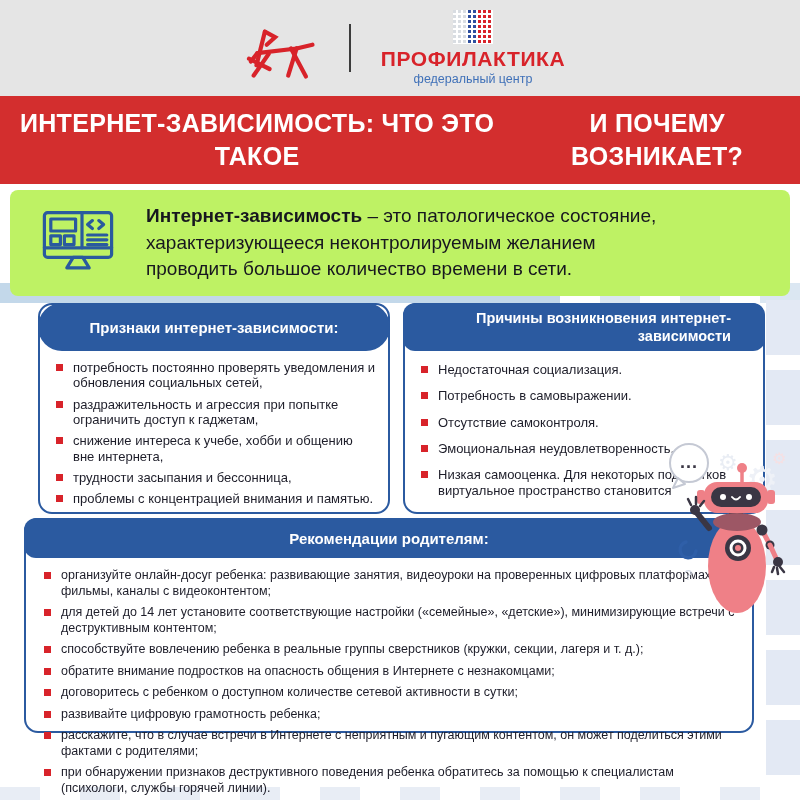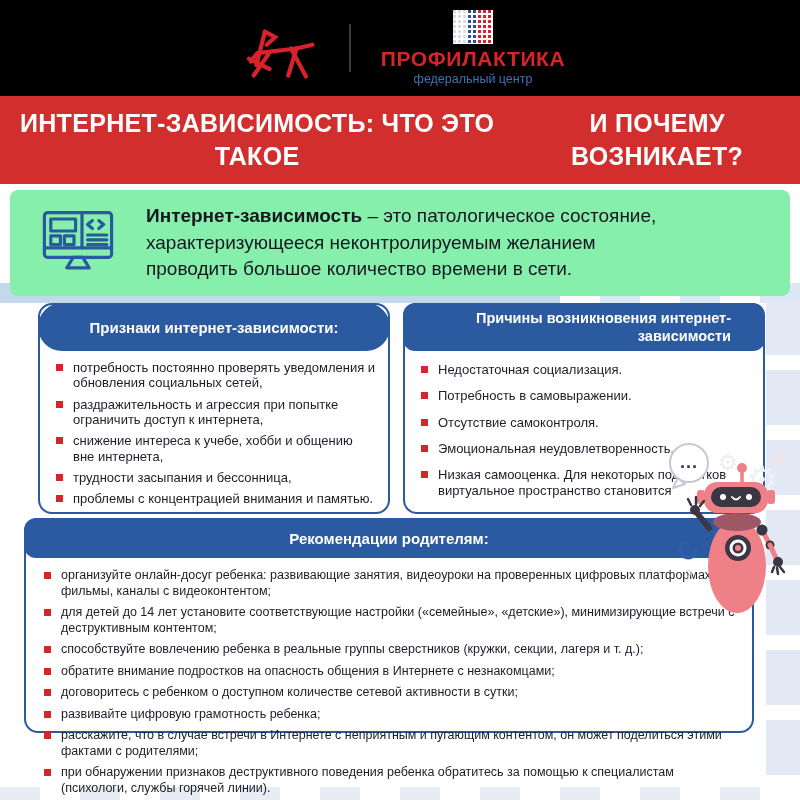--- a/index.html
+++ b/index.html
@@ -5,21 +5,21 @@
   * { margin:0; padding:0; box-sizing:border-box; }
   html,body { background:#ffffff; }
   .page {
     position:relative; width:800px; height:800px; overflow:hidden;
     background:#ffffff; font-family:"Liberation Sans", sans-serif;
   }
 
   
   .top-header {
     position:absolute; top:0; left:0; width:800px; height:96px;
-    display:flex; align-items:center; justify-content:center; background:#000000;
+    display:flex; align-items:center; justify-content:center; background:#e5e5e5;
   }
   .chair-logo { width:84px; height:70px; }
   .header-divider { width:2px; height:48px; background:#3c3c3c; margin:0 30px; }
   .brand { display:flex; flex-direction:column; align-items:center; }
   .flag-icon {
     width:40px; height:34px; margin-bottom:3px;
     background-image:
       repeating-linear-gradient(to right, transparent 0 3px, #fff 3px 5px),
       repeating-linear-gradient(to bottom, transparent 0 3px, #fff 3px 5px),
       linear-gradient(to right, #d9dde2 0 37.5%, #2d4e9e 37.5% 62.5%, #d8232a 62.5% 100%);
@@ -49,21 +49,21 @@
     background:repeating-linear-gradient(to bottom, #e3e9f4 0 55px, #ffffff 55px 70px);
   }
   .bottom-band {
     position:absolute; top:787px; left:0; width:800px; height:13px;
     background:repeating-linear-gradient(to right, #e8edf5 0 40px, #ffffff 40px 80px);
   }
 
   
   .def-box {
     position:absolute; top:190px; left:10px; width:780px; height:106px;
-    background:#86efac; border-radius:8px;
+    background:#bef264; border-radius:8px;
     display:flex; align-items:center; padding:0 20px;
   }
   .def-icon { width:80px; height:80px; flex:0 0 auto; margin-left:8px; margin-right:28px; }
   .def-text { font-size:19px; color:#17171f; line-height:1.4; }
   .def-text b { font-weight:bold; }
 
   
   .card {
     position:absolute; background:#fff; border:2px solid #2b5aa0; border-radius:14px;
   }
@@ -153,21 +153,21 @@
     <div class="card-header">Признаки интернет-зависимости:</div>
     <div class="card-body">
 
         <div class="li">
           <span class="bullet"></span>
           <span>потребность постоянно проверять уведомления и обновления социальных сетей,</span>
         </div>
 
         <div class="li">
           <span class="bullet"></span>
-          <span>раздражительность и агрессия при попытке ограничить доступ к интернета,</span>
+          <span>раздражительность и агрессия при попытке ограничить доступ к гаджетам,</span>
         </div>
 
         <div class="li">
           <span class="bullet"></span>
           <span>снижение интереса к учебе, хобби и общению вне интернета,</span>
         </div>
 
         <div class="li">
           <span class="bullet"></span>
           <span>трудности засыпания и бессонница,</span>

